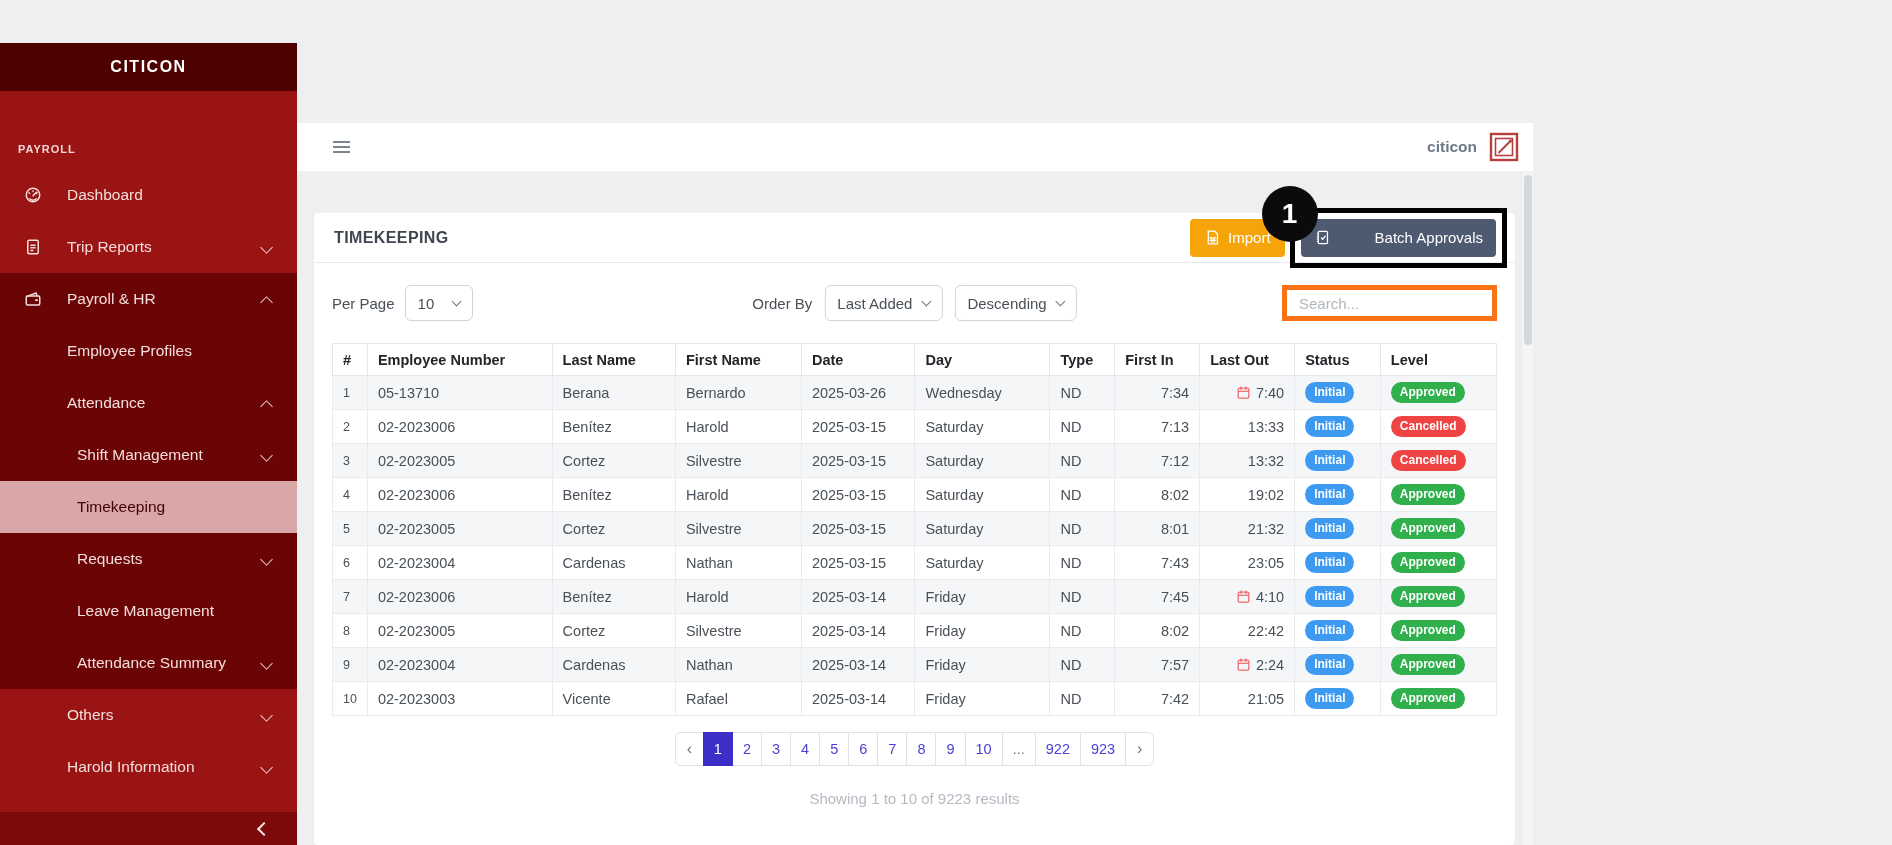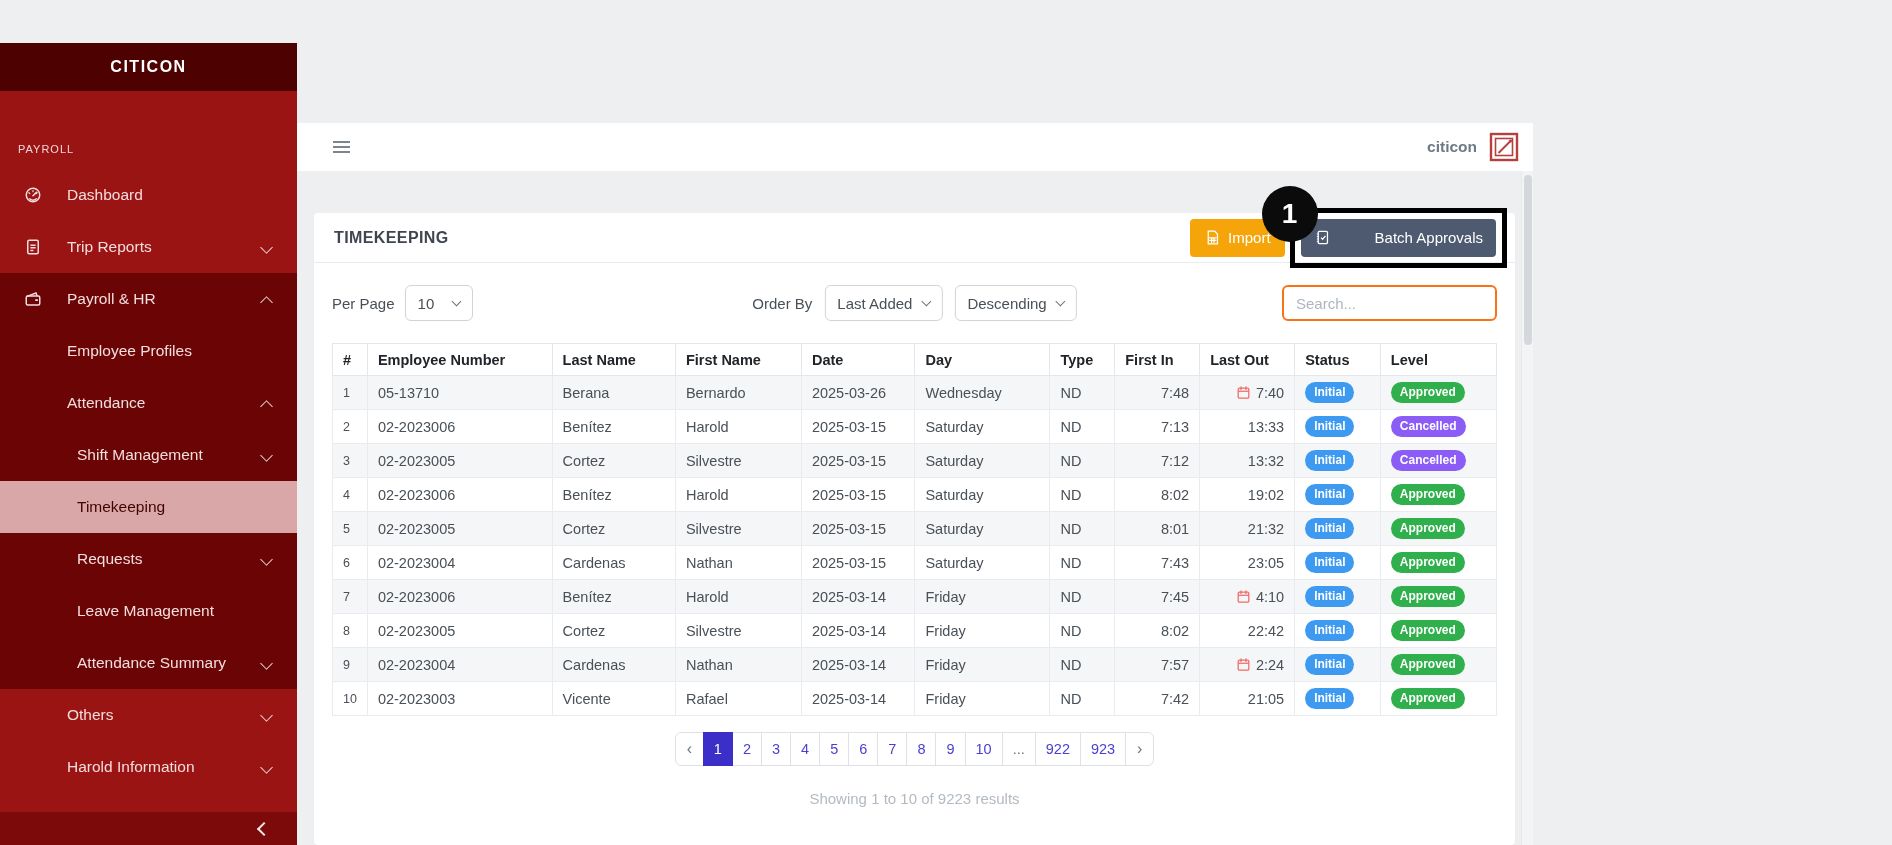--- a/index.html
+++ b/index.html
@@ -5,21 +5,21 @@
   * { box-sizing: border-box; margin: 0; padding: 0; }
   html,body { width:1892px; height:845px; overflow:hidden; }
   body { font-family:"Liberation Sans", sans-serif; background:#edeff1; }
   .page { display:flex; width:1533px; height:845px; position:relative;align-items:flex-end; }
 
   
   .sidebar { width:297px; flex-shrink:0; background:#9b1414; position:relative; color:#f3dddd; }
   .sb-header { height:48px; background:#4e0101; display:flex; align-items:center; justify-content:center;
                color:#fff; font-weight:bold; font-size:16px; letter-spacing:1.5px; }
   .sb-section-label { height:78px; display:flex; align-items:flex-end; padding:0 0 14px 18px;
-                      font-size:11px; font-weight:normal; letter-spacing:1px; color:#f0d6d6; }
+                      font-size:11px; font-weight:bold; letter-spacing:1px; color:#f0d6d6; }
   .sb-item { height:52px; display:flex; align-items:center; position:relative; font-size:15.5px; cursor:pointer; }
   .sb-item.band-dark { background:#6b0505; }
   .sb-item.active { background:#d9a7a7; color:#420303; }
   .sb-icon { position:absolute; left:24px; top:50%; transform:translateY(-50%); width:18px; height:18px; color:#f3dddd; }
   .sb-icon svg { display:block; }
   .sb-label { display:block; }
   .lvl1 .sb-label { padding-left:67px; }
   .lvl2 .sb-label { padding-left:67px; }
   .lvl3 .sb-label { padding-left:77px; }
   .chev { position:absolute; right:26px; width:9px; height:9px;
@@ -60,39 +60,39 @@
   .controls { position:relative; display:flex; align-items:center; margin:22px 18px 0 18px; height:36px; }
   .ctrl-label { font-size:15px; color:#495057; }
   .sel { display:inline-flex; align-items:center; justify-content:space-between; gap:10px;
          border:1px solid #ced4da; border-radius:6px; height:36px; padding:0 12px;
          font-size:15px; color:#495057; background:#fff; cursor:pointer; }
   .sel .sel-chev { width:7px; height:7px; border-right:1.6px solid #6c757d; border-bottom:1.6px solid #6c757d;
                    transform:rotate(45deg); margin-top:-3px; }
   .ctrl-left { display:flex; align-items:center; gap:10px; }
   .ctrl-mid { position:absolute; left:50%; transform:translateX(-50%); display:flex; align-items:center; gap:12px; }
   .ctrl-right { margin-left:auto; }
-  .search-input { width:215px; height:36px; border:2px solid #f97316; border-radius:6px; padding:0 12px;
+  .search-input { width:215px; height:36px; border:5px solid #f97316; border-radius:0; padding:0 12px;
                   font-size:15px; color:#495057; font-family:inherit; outline:none; }
   .search-input::placeholder { color:#aeb6bd; }
 
   table.data { width:calc(100% - 36px); margin:22px 18px 0 18px; border-collapse:collapse; font-size:14.5px; }
   table.data th { border:1px solid #e3e6ea; text-align:left; font-weight:bold; color:#212529;
                   height:32px; padding:0 10px; background:#fff; }
   table.data td { border:1px solid #e9ebee; color:#495057; height:34px; padding:0 10px; background:#fff; }
   table.data tbody tr:nth-child(odd) td { background:#f5f6f7; }
   td.col-num, th.col-num { width:28px; color:#a8adb3; font-size:12.5px; }
   th.col-num { color:#212529; font-size:14.5px; }
   .col-empnum { width:273px; } .col-last { width:160px; } .col-first { width:168px; }
   .col-date { width:165px; } .col-day { width:170px; } .col-type { width:75px; }
   .col-firstin { width:115px; } .col-lastout { width:130px; } .col-status { width:100px; } .col-level { width:135px; }
   td.right { text-align:right; }
   .pill { display:inline-block; border-radius:11px; padding:3px 9px; font-size:12px; font-weight:bold; color:#fff; line-height:1.2; }
   .pill.blue { background:#3d9af0; }
   .pill.green { background:#2fb04c; }
-  .pill.red { background:#8b5cf6; }
+  .pill.red { background:#ef4444; }
   .cal-ic { display:inline-block; vertical-align:-2px; margin-right:5px; }
 
   .pagination { display:flex; justify-content:center; margin-top:16px; }
   .pg-item { min-width:29px; padding:0 10px; height:34px; line-height:32px; text-align:center;
              border:1px solid #dee2e6; margin-left:-1px; background:#fff; color:#4a3fd0;
              font-size:14.5px; cursor:pointer; }
   .pg-item:first-child { border-radius:6px 0 0 6px; margin-left:0; }
   .pg-item:last-child { border-radius:0 6px 6px 0; }
   .pg-item.active { background:#3b2fc7; border-color:#3b2fc7; color:#fff; z-index:2; position:relative; }
   .pg-item.nav { color:#6c7680; font-size:16px; }
@@ -282,21 +282,21 @@
             </thead>
           <tbody id="table-body">
               <tr>
                 <td class="col-num">1</td>
                 <td class="col-empnum">05-13710</td>
                 <td class="col-last">Berana</td>
                 <td class="col-first">Bernardo</td>
                 <td class="col-date">2025-03-26</td>
                 <td class="col-day">Wednesday</td>
                 <td class="col-type">ND</td>
-                <td class="col-firstin right">7:48</td>
+                <td class="col-firstin right">7:34</td>
                 <td class="col-lastout right"><svg class="cal-ic" viewBox="0 0 24 24" width="15" height="15" fill="none" stroke="#f06a6a" stroke-width="2">
                     <rect x="3.5" y="5" width="17" height="16" rx="2"></rect>
                     <path d="M3.5 10 h17"></path>
                     <path d="M8 3 v4 M16 3 v4" stroke-linecap="round"></path>
                   </svg>7:40</td>
                 <td class="col-status"><span class="pill blue">Initial</span></td>
                 <td class="col-level"><span class="pill green">Approved</span></td>
               </tr>
               <tr>
                 <td class="col-num">2</td>

